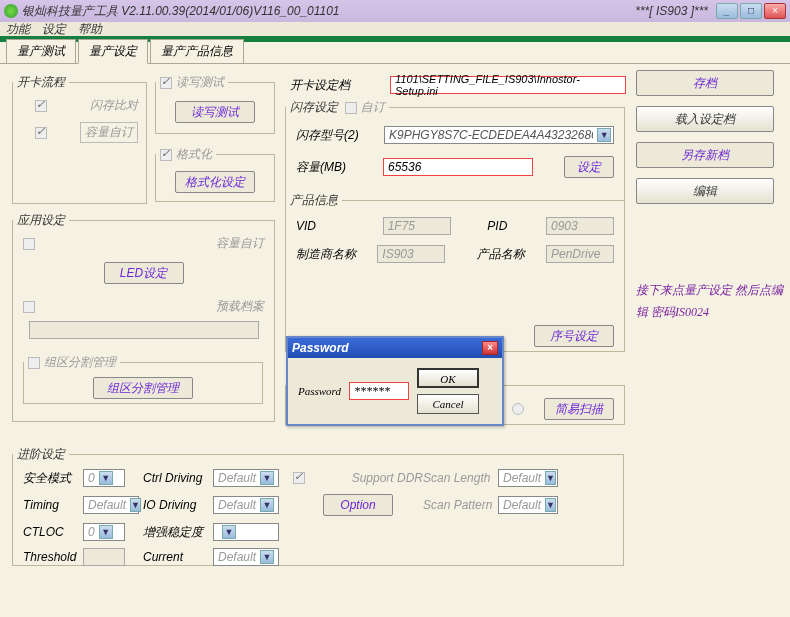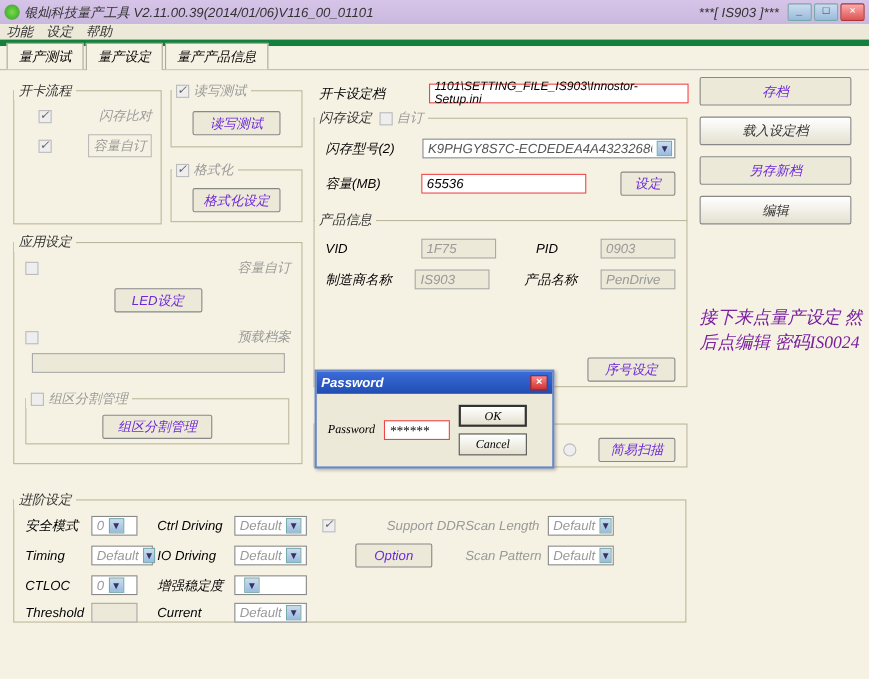--- a/index.html
+++ b/index.html
@@ -26,21 +26,21 @@
 .checkbox.disabled { background: #eee; border-color: #bbb; }
 .row { display: flex; align-items: center; justify-content: space-between; }
 .btn { height: 22px; border: 1px solid #888; background: linear-gradient(#fff,#e4e1d0); display: inline-flex; align-items: center; justify-content: center; border-radius: 2px; color: #333; }
 .btn.disabled { color: #6d28d9; background: #ece9d8; }
 .input { border: 1px solid #ef4444; background: #fff; height: 18px; padding: 0 4px; display: inline-flex; align-items: center; }
 .input.disabled { background: #ece9d8; color: #999; border-color: #aaa; }
 .select { border: 1px solid #888; background: #fff; height: 18px; display: inline-flex; align-items: center; padding: 0 2px 0 4px; color: #999; }
 .select .arrow { width: 14px; height: 14px; background: linear-gradient(#cde,#9bd); border: 1px solid #7aa; margin-left: 4px; text-align: center; line-height: 12px; font-size: 9px; color: #336; }
 .radio { width: 12px; height: 12px; border: 1px solid #888; border-radius: 50%; background: #fff; display: inline-block; vertical-align: middle; margin-right: 4px; }
 .radio.disabled { background: #eee; border-color: #bbb; }
-.annotation { position: absolute; left: 636px; top: 215px; width: 150px; font-size: 16px; font-family: "SimSun"; color: #7a1fa0; line-height: 22px; }
+.annotation { position: absolute; left: 636px; top: 215px; width: 150px; font-size: 12px; font-family: "SimSun"; color: #7a1fa0; line-height: 22px; }
 
 .dialog { position: absolute; left: 286px; top: 272px; width: 218px; background: #ece9d8; border: 2px solid #6787c8; box-shadow: 1px 1px 3px rgba(0,0,0,.3); }
 .dlg-title { height: 20px; background: linear-gradient(#3b6bd8,#1f4db3); color: #fff; display: flex; align-items: center; justify-content: space-between; padding: 0 4px; font-weight: bold; font-family: Tahoma, sans-serif; font-size: 11px; }
 .dlg-close { width: 16px; height: 14px; background: linear-gradient(#f88,#c33); border: 1px solid #a22; text-align: center; line-height: 12px; color: #fff; font-size: 10px; }
 .dlg-body { padding: 10px; display: flex; gap: 8px; align-items: center; }
 .dlg-btns { display: flex; flex-direction: column; gap: 6px; }
 .dlg-btn { width: 62px; height: 20px; border: 1px solid #555; background: linear-gradient(#fff,#e4e1d0); text-align: center; line-height: 18px; font-family: Tahoma; font-size: 11px; }
 </style>
 </head>
 <body>

